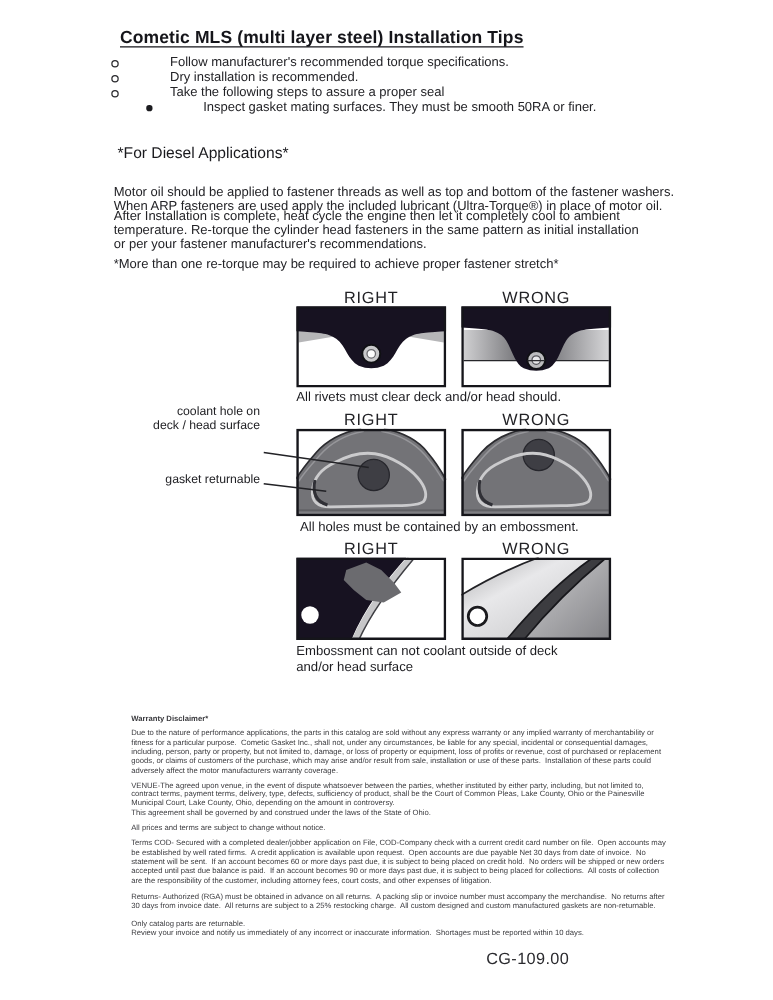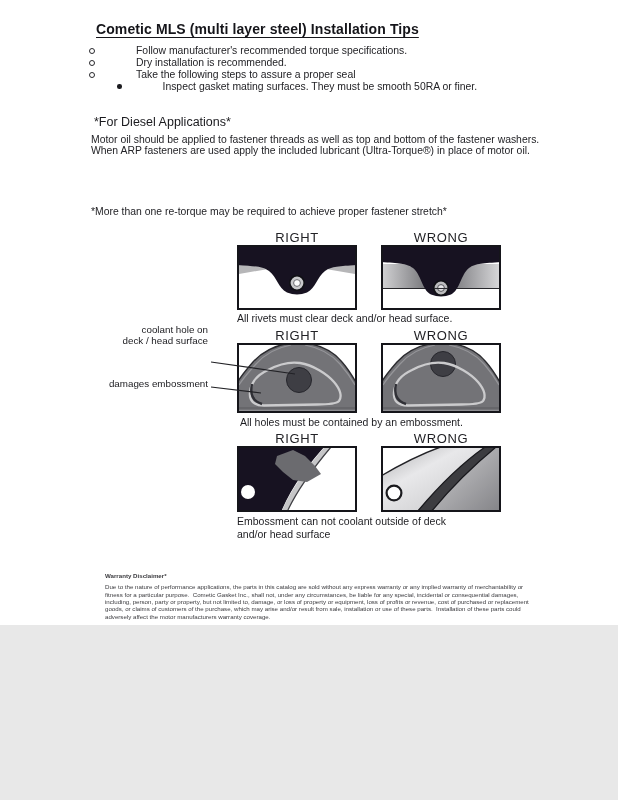--- a/index.html
+++ b/index.html
@@ -1,17 +1,17 @@
 <!DOCTYPE html>
 <html><head>
 <meta charset="utf-8">
 <style>
   html,body{margin:0;padding:0;background:#e8e8e8;}
   .page{
-    position:relative;width:618px;height:625px;background:#ffffff;
+    position:relative;width:618px;height:800px;background:#ffffff;
     font-family:"Liberation Sans","DejaVu Sans",sans-serif;color:#1f1f23;
     overflow:hidden;margin:0 auto;
   }
   .abs{position:absolute;}
   .ml{white-space:pre-line;}
   .pw{white-space:pre-wrap;}
 
   .title{left:96px;top:21px;font-size:14px;font-weight:bold;color:#15151a;
     text-decoration:underline;text-underline-offset:3px;text-decoration-thickness:1.4px;
     letter-spacing:.1px;}
@@ -20,21 +20,21 @@
   .brow{display:flex;align-items:flex-start;gap:37px;}
   .bullet-o{flex:0 0 auto;width:4px;height:4px;border:1px solid #2a2a2e;border-radius:50%;
     margin:3px 4px 0 0;}
   .sub{margin-left:28px;}
   .bullet-f{flex:0 0 auto;width:4.5px;height:4.5px;background:#1b1b1f;border-radius:50%;
     margin:3.2px 4px 0 0;}
 
   .diesel-h{left:94px;top:115px;font-size:12.5px;font-weight:normal;color:#1a1a1e;}
   .para{left:91px;font-size:10.4px;line-height:10.8px;color:#232327;}
 
-  .drow{left:237px;width:248px;display:flex;gap:24px;}
+  .drow{left:237px;width:248px;display:flex;gap:12px;}
   .dcol{width:120px;}
   .dlabel{height:15px;font-size:13px;letter-spacing:.6px;color:#222226;text-align:center;}
   .dcol svg{display:block;width:120px;}
   .dcaption{font-size:10.5px;color:#1d1d21;line-height:13px;}
 
   .callout{left:90px;width:118px;text-align:right;font-size:9.8px;line-height:10.6px;color:#212125;}
 
   .legal{left:105px;top:572px;width:470px;font-size:6.15px;line-height:7.35px;color:#3a3a3e;}
   .legal .lh{font-weight:bold;margin-bottom:4px;}
   .legal p{margin:0 0 4.5px 0;}
@@ -64,22 +64,25 @@
       <span class="bullet-o"></span>
       <span>Take the following steps to assure a proper seal</span>
     </div>
     <div class="brow sub">
       <span class="bullet-f"></span>
       <span>Inspect gasket mating surfaces.  They must be smooth 50RA or finer.</span>
     </div>
   </div>
 
   <div class="abs diesel-h">*For Diesel Applications*</div>
-  <div class="abs para ml" style="top:135px;width:470px">Motor oil should be applied to fastener threads as well as top and bottom of the fastener washers.
+  <div class="abs para ml" style="top:150px;width:470px">Motor oil should be applied to fastener threads as well as top and bottom of the fastener washers.
 When ARP fasteners are used apply the included lubricant (Ultra-Torque®) in place of motor oil.</div>
+  <div class="abs para ml" style="top:169px;width:470px">After Installation is complete, heat cycle the engine then let it completely cool to ambient
+temperature. Re-torque the cylinder head fasteners in the same pattern as initial installation
+or per your fastener manufacturer's recommendations.</div>
   <div class="abs para" style="top:207px;width:470px">*More than one re-torque may be required to achieve proper fastener stretch*</div>
 
   <div class="abs drow" style="top:230px">
     <div class="dcol">
       <div class="dlabel">RIGHT</div>
       <svg viewBox="0 0 120 65" height="65">
         <rect x="0" y="0" width="120" height="65" fill="#ffffff"></rect>
         <polygon points="2,20 40,22.5 2,29" fill="#b6b6b8"></polygon>
         <polygon points="118,20 80,22.5 118,29" fill="#b6b6b8"></polygon>
         <path d="M0,0 H120 V20 C102,21.5 95,21 88,26 C80,32 79,43 70,47.5 Q60,51.5 50,47.5 C41,43 40,32 32,26 C25,21 18,21.5 0,20 Z" fill="#171221"></path>
@@ -103,25 +106,25 @@
         <path d="M2,19 H118 V43.5 H2 Z" fill="url(#gb)"></path>
         <line x1="2" y1="43.5" x2="118" y2="43.5" stroke="#26262a" stroke-width="1"></line>
         <path d="M0,0 H120 V17 C102,18.5 95,18 88,23 C80,29 79,45 70,49.5 Q60,53.5 50,49.5 C41,45 40,29 32,23 C25,18 18,18.5 0,17 Z" fill="#171221"></path>
         <circle cx="60" cy="43" r="7.2" fill="#bcbcbe" stroke="#101014" stroke-width="1.6"></circle>
         <circle cx="60" cy="43" r="3.4" fill="#e8e8ea" stroke="#55555a" stroke-width="1"></circle>
         <line x1="53" y1="43.5" x2="67" y2="43.5" stroke="#2a2a2e" stroke-width="1.1"></line>
         <rect x="1" y="1" width="118" height="63" fill="none" stroke="#15151a" stroke-width="2"></rect>
       </svg>
     </div>
   </div>
-  <div class="abs dcaption" style="left:237px;top:312px">All rivets must clear deck and/or head surface.</div>
+  <div class="abs dcaption" style="left:237px;top:312px">All rivets must clear deck and/or head should.</div>
 
   <div class="abs callout ml" style="top:325px">coolant hole on
 deck / head surface</div>
-  <div class="abs callout" style="top:379px">damages embossment</div>
+  <div class="abs callout" style="top:379px">gasket returnable</div>
 
   <div class="abs drow" style="top:328px">
     <div class="dcol">
       <div class="dlabel">RIGHT</div>
       <svg viewBox="0 0 120 70" height="70">
         <rect x="0" y="0" width="120" height="70" fill="#737377"></rect>
         <path d="M0,0 H52 C36,3 24,10 16,19 C9,27 4,33 0,40 Z" fill="#ffffff"></path>
         <path d="M120,0 H70 C86,3 98,10 105,19 C112,27 116,34 120,41 Z" fill="#ffffff"></path>
         <path d="M52,0 C36,3 24,10 16,19 C9,27 4,33 0,40" stroke="#2c2c30" stroke-width="1.4" fill="none"></path>
         <path d="M70,0 C86,3 98,10 105,19 C112,27 116,34 120,41" stroke="#2c2c30" stroke-width="1.4" fill="none"></path>

